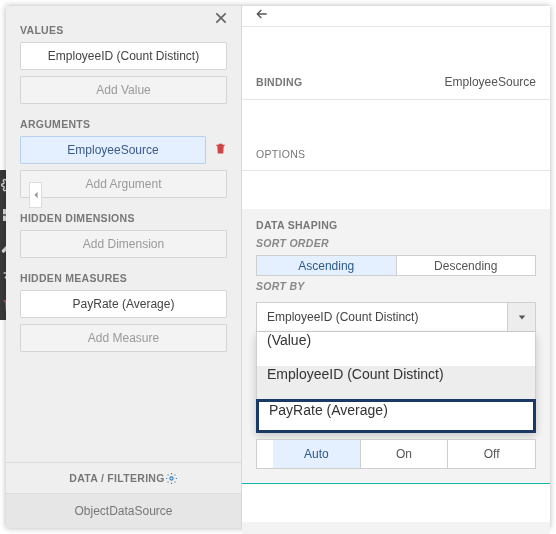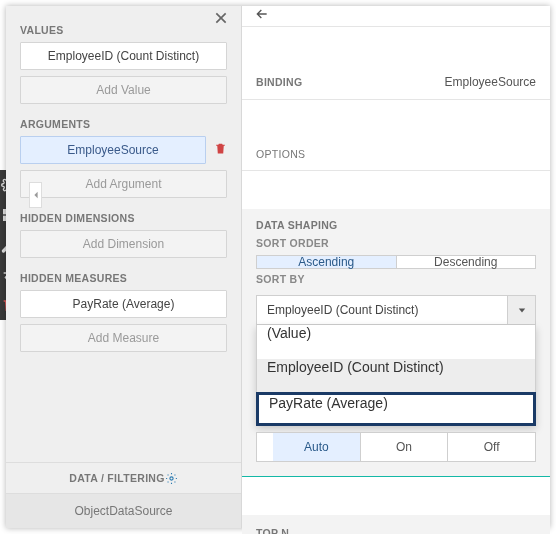--- a/index.html
+++ b/index.html
@@ -78,22 +78,22 @@
     font-size:10.5px; font-weight:600; color:#777; letter-spacing:.3px;
   }
   .bindrow .val{ font-size:12px; color:#555; font-weight:400; letter-spacing:0;}
   .optrow{
     padding:10px 14px; border-bottom:1px solid #e5e5e5;
     font-size:10.5px; font-weight:400; color:#777; letter-spacing:.3px;
   }
   .shaping{
     background:#f3f3f3; padding:10px 14px 14px 14px; border-bottom:1px solid #14b8a6;
   }
-  .sub-h{ font-size:10.5px; font-weight:600; color:#888; letter-spacing:.3px; margin:4px 0 6px 0;}
-  .seg { display:flex; border:1px solid #cfcfcf; background:#fff; height:14px;}
+  .sub-h{ font-size:10.5px; font-weight:600; color:#888; letter-spacing:.3px; margin:4px 0 6px 0;font-style:italic;}
+  .seg { display:flex; border:1px solid #cfcfcf; background:#fff; height:21px;}
   .seg .segbtn { flex:1; display:flex; align-items:center; justify-content:center; font-size:12px; color:#555; cursor:pointer; }
   .seg .segbtn + .segbtn { border-left:1px solid #cfcfcf;}
   .seg .segbtn.active { background:#e4efff; color:#2a5; color:#2a5a8a;}
   .dd {
     margin-top:10px; height:30px; border:1px solid #cfcfcf; background:#fff;
     display:flex; align-items:center;
   }
   .dd .ddlabel{ flex:1; padding:0 10px; font-size:12px; color:#444;}
   .dd .ddbtn{ width:28px; height:100%; background:#ededed; border-left:1px solid #cfcfcf; display:flex;align-items:center;justify-content:center;}
   .dd .ddbtn svg{width:8px;height:8px;color:#555;}

